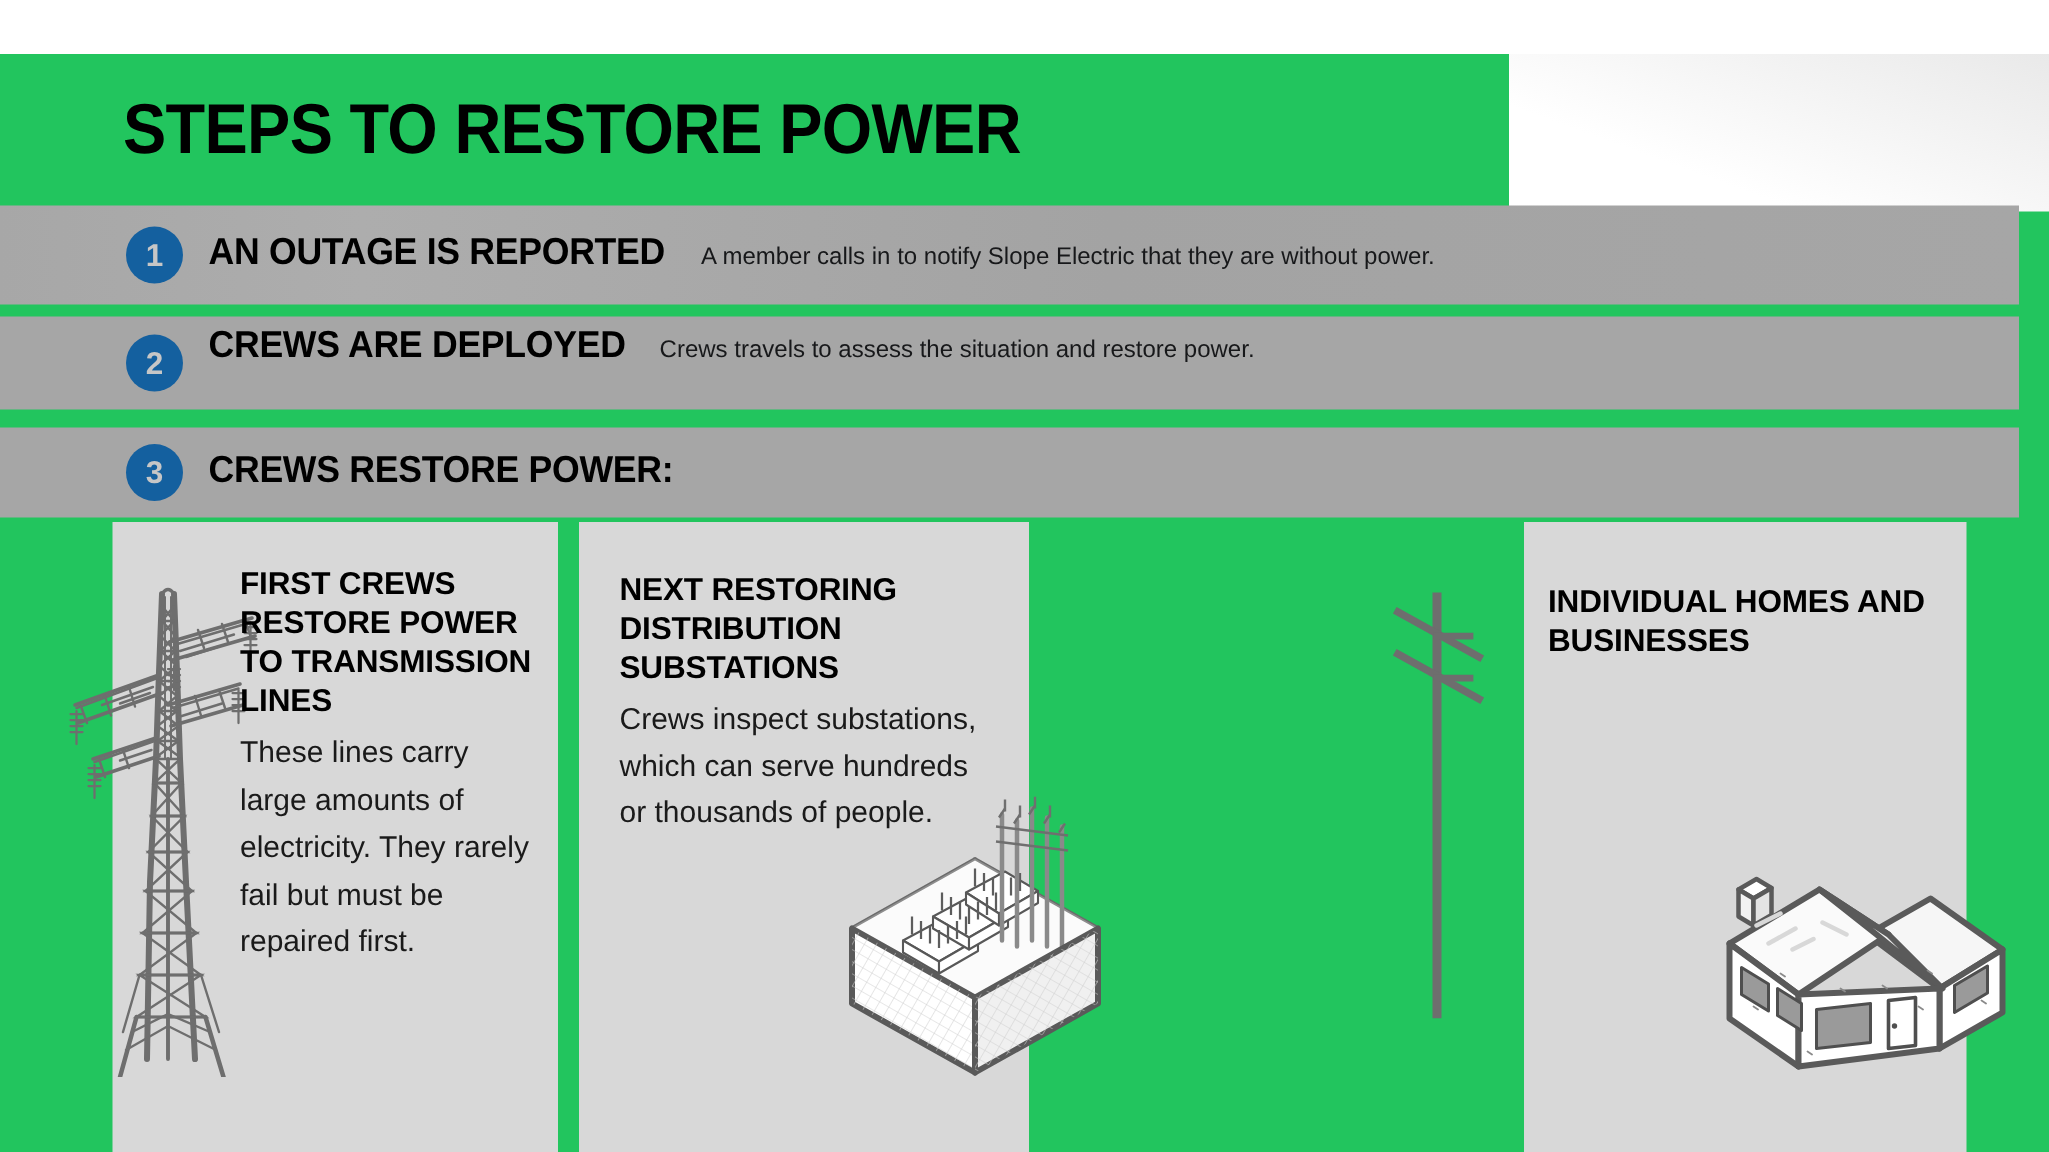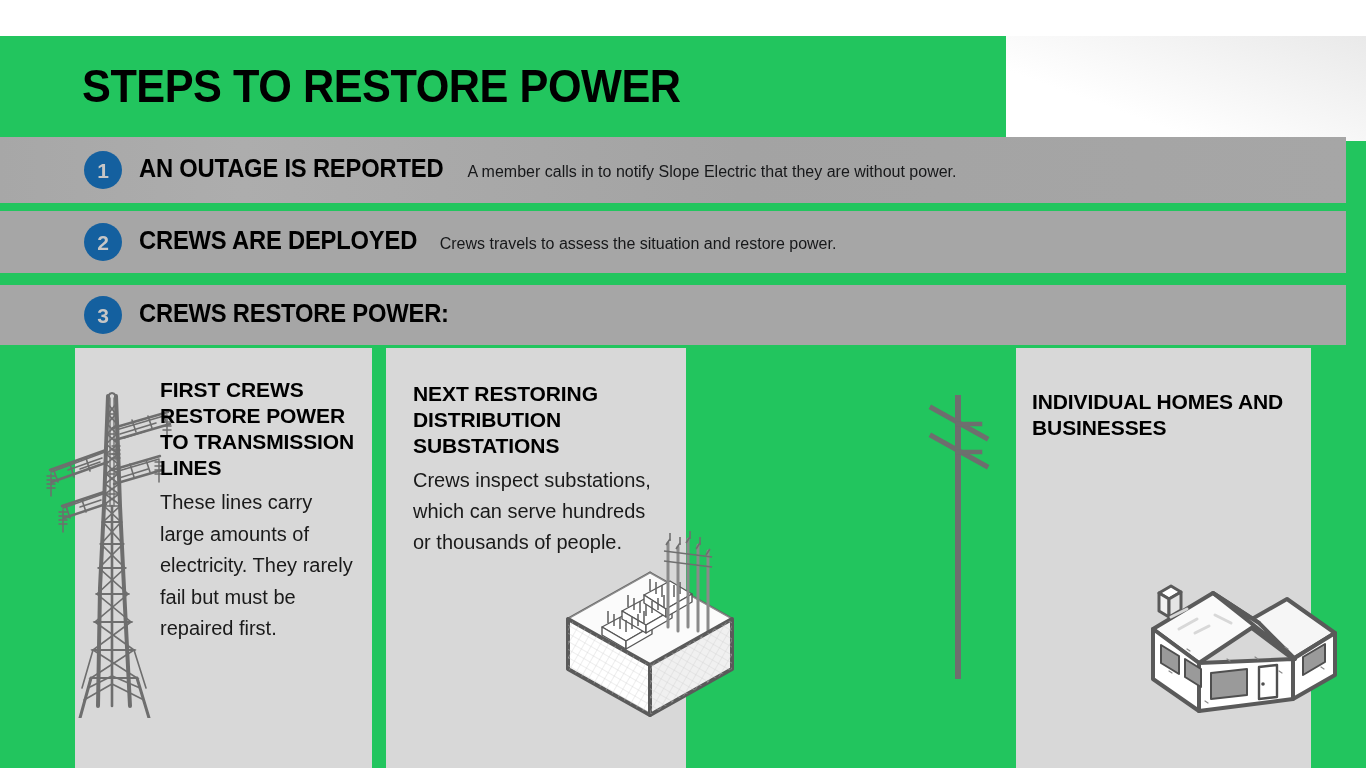--- a/index.html
+++ b/index.html
@@ -78,21 +78,21 @@
   .bar.b2 .num-circle { top: 12px; }
   .bar.b3 .num-circle { top: 11px; }
 
   .bar-text {
     position: absolute;
     left: 139px;
     white-space: nowrap;
     color: #000000;
   }
   .bar.b1 .bar-text { top: 17px; }
-  .bar.b2 .bar-text { top: 15px; }
+  .bar.b2 .bar-text { top: 5px; }
   .bar.b3 .bar-text { top: 14px; }
 
   .bar-head {
     font-size: 25px;
     font-weight: 700;
     letter-spacing: -0.2px;
     color: #000000;
     transform: scaleX(0.95);
     display: inline-block;
     transform-origin: left center;

